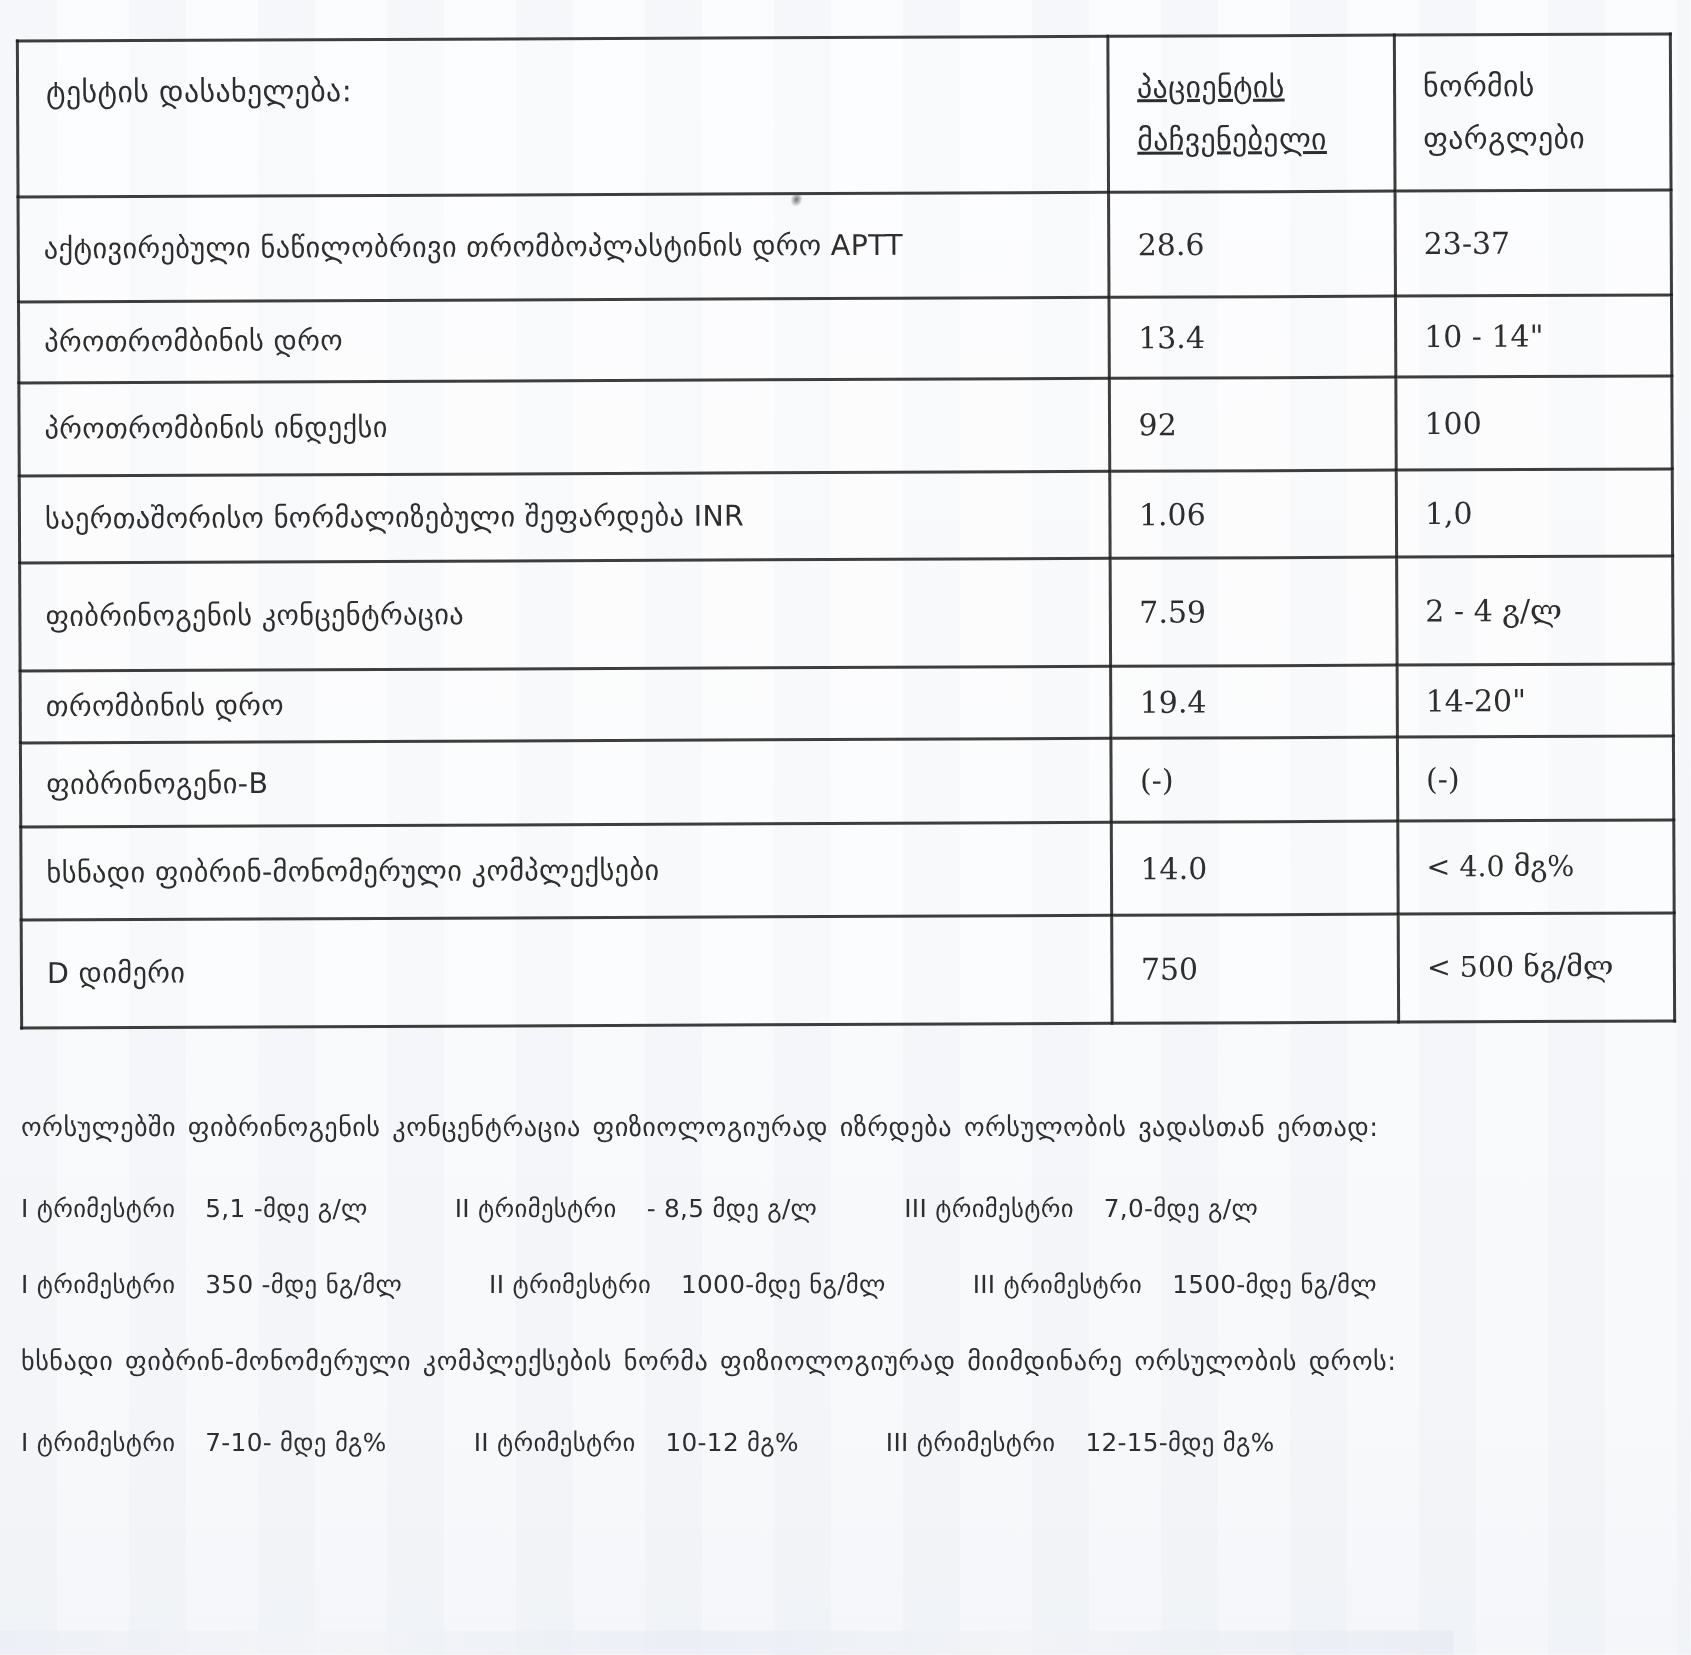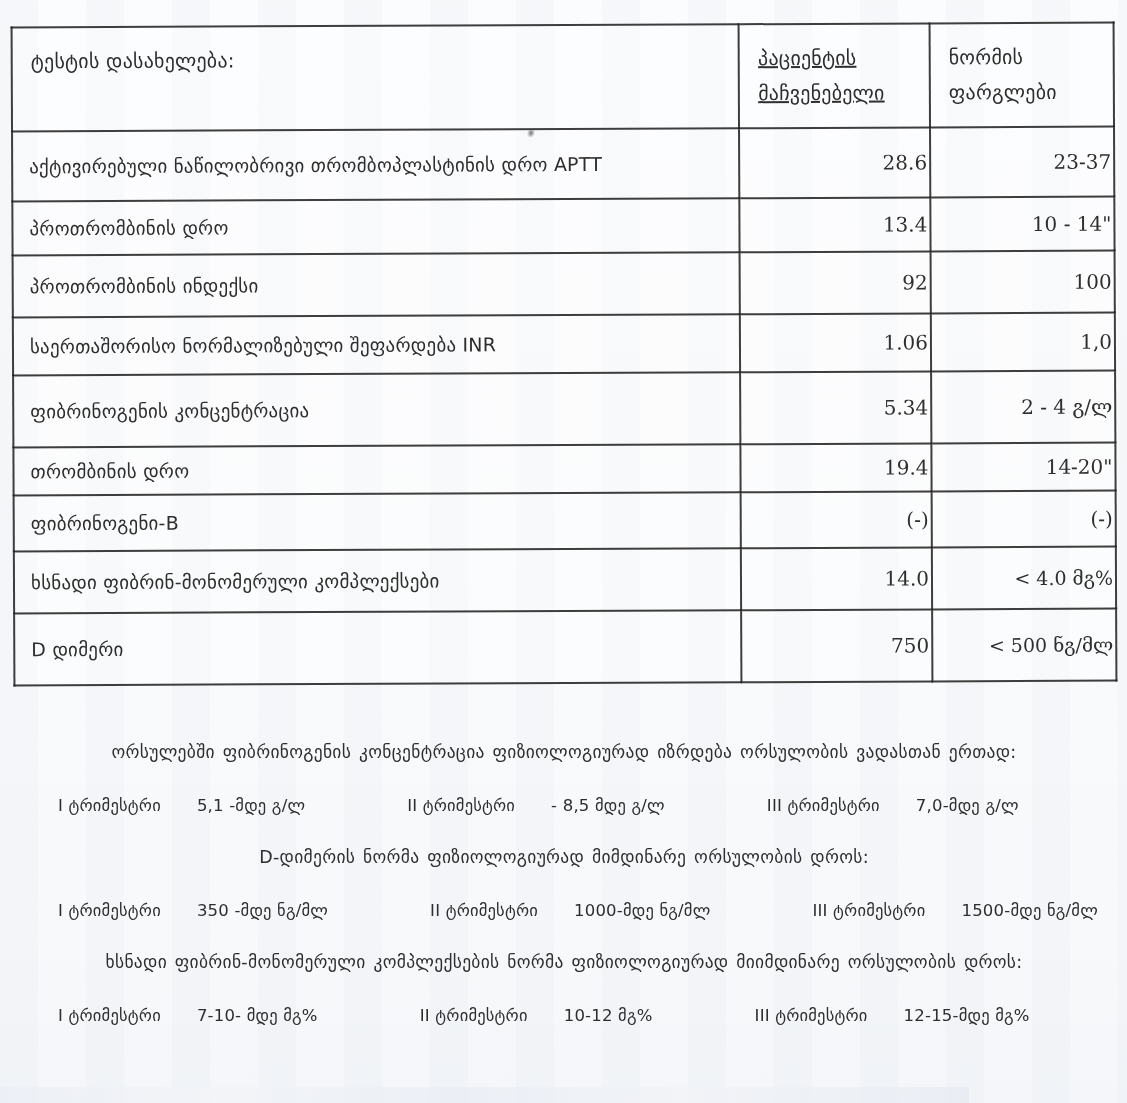--- a/index.html
+++ b/index.html
@@ -43,24 +43,24 @@
     padding: 16px 14px 0 18px;
     letter-spacing: 0.2px;
   }
   .results-table td.cell-test {
     text-align: left;
     padding: 6px 12px 6px 16px;
     font-size: 19px;
     letter-spacing: 0.2px;
   }
   .results-table td.cell-val {
-    text-align: right;
+    text-align: left;
     font-family: "DejaVu Serif", "DejaVu Sans", serif;
     font-size: 20px;
-    padding: 4px 2px;
+    padding: 4px 18px;
   }
   .results-table td.bold { font-weight: normal; font-size: 19px; }
 
   tbody tr:nth-child(1) td { height: 70px; }
   tbody tr:nth-child(2) td { height: 54px; }
   tbody tr:nth-child(3) td { height: 62px; }
   tbody tr:nth-child(4) td { height: 58px; }
   tbody tr:nth-child(5) td { height: 72px; }
   tbody tr:nth-child(6) td { height: 48px; }
   tbody tr:nth-child(7) td { height: 56px; }
@@ -72,31 +72,30 @@
     position: absolute;
     left: 14px; top: 742px;
     width: 1100px;
   }
   .note { margin-bottom: 18px; }
   .note-heading {
     font-size: 17.5px;
     letter-spacing: 0.3px;
     word-spacing: 2px;
     margin: 0 0 34px 0;
-    text-align: center;
   }
   .tri-line {
     display: flex;
     align-items: baseline;
     gap: 58px;
     font-size: 16.5px;
     margin: 0 0 32px 0;
     letter-spacing: 0.2px;
   }
-  .tri { display: inline-flex; align-items: flex-end; gap: 36px; white-space: nowrap; margin-left: 44px; }
+  .tri { display: inline-flex; align-items: flex-end; gap: 20px; white-space: nowrap; }
 
   
   .speck {
     position: absolute;
     left: 527px; top: 128px;
     width: 8px; height: 10px;
     background: radial-gradient(ellipse at center, rgba(70,70,75,0.75) 0%, rgba(70,70,75,0) 70%);
     transform: rotate(20deg);
   }
   .bottom-strip {
@@ -137,21 +136,21 @@
     <td class="cell-val">92</td>
     <td class="cell-val">100</td>
   </tr>
         <tr>
     <td class="cell-test">საერთაშორისო ნორმალიზებული შეფარდება INR</td>
     <td class="cell-val">1.06</td>
     <td class="cell-val">1,0</td>
   </tr>
         <tr>
     <td class="cell-test">ფიბრინოგენის კონცენტრაცია</td>
-    <td class="cell-val">5.34</td>
+    <td class="cell-val">7.59</td>
     <td class="cell-val">2 - 4 გ/ლ</td>
   </tr>
         <tr>
     <td class="cell-test">თრომბინის დრო</td>
     <td class="cell-val">19.4</td>
     <td class="cell-val">14-20"</td>
   </tr>
         <tr>
     <td class="cell-test">ფიბრინოგენი-B</td>
     <td class="cell-val">(-)</td>
@@ -184,21 +183,20 @@
     <span>II ტრიმესტრი</span>
     <span>- 8,5 მდე გ/ლ</span>
   </span>
           <span class="tri">
     <span>III  ტრიმესტრი</span>
     <span>7,0-მდე  გ/ლ</span>
   </span>
         </div>
   </div>
       <div class="note">
-    <p class="note-heading">D-დიმერის ნორმა ფიზიოლოგიურად მიმდინარე ორსულობის დროს:</p>
     <div class="tri-line">
           <span class="tri">
     <span>I ტრიმესტრი</span>
     <span>350 -მდე ნგ/მლ</span>
   </span>
           <span class="tri">
     <span>II ტრიმესტრი</span>
     <span>1000-მდე ნგ/მლ</span>
   </span>
           <span class="tri">

